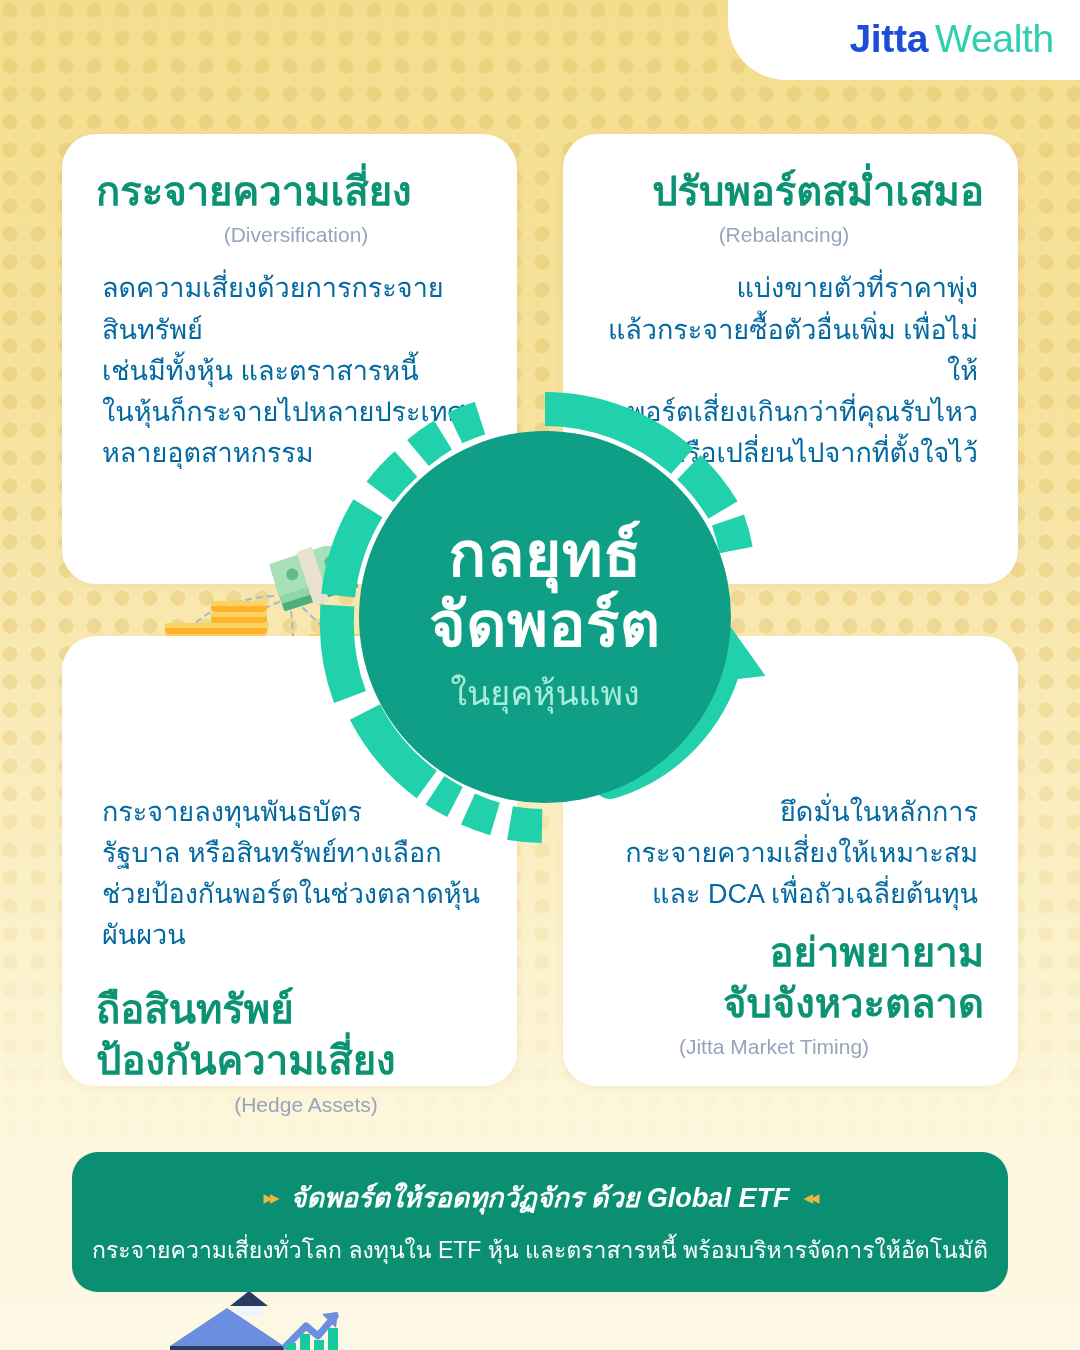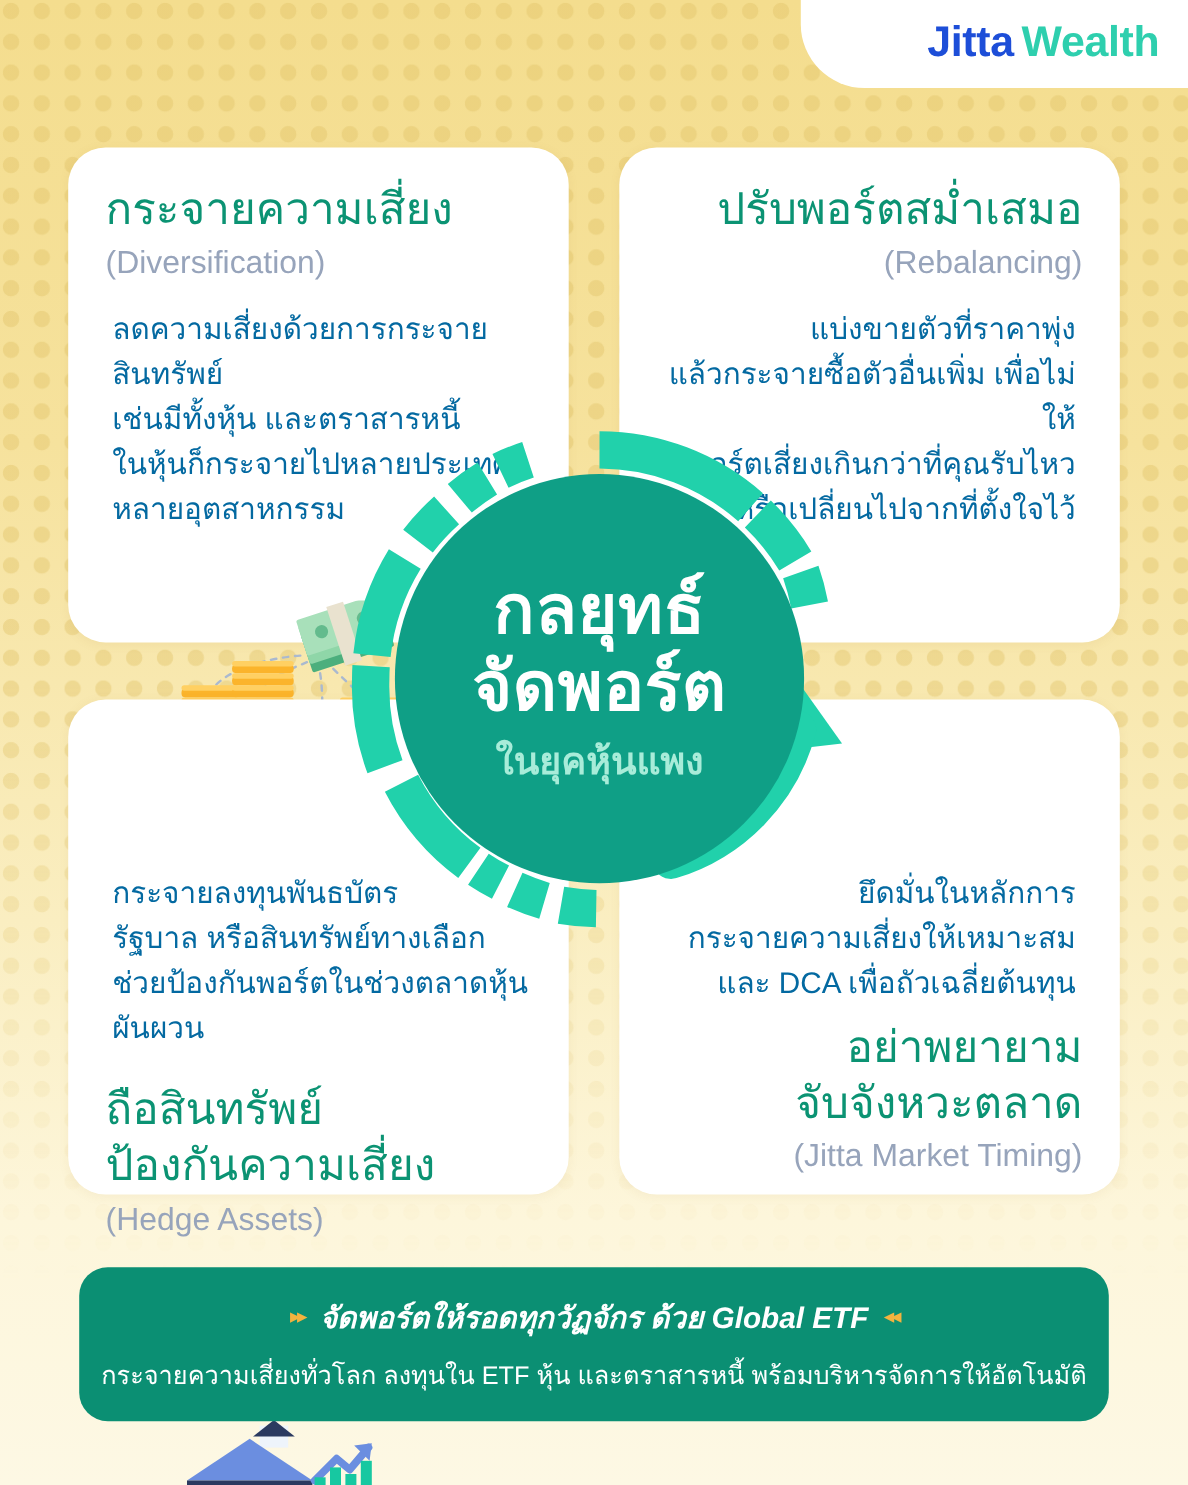--- a/index.html
+++ b/index.html
@@ -27,37 +27,37 @@
   .header-plate{
     position:absolute;right:0;top:0;width:352px;height:80px;
     background:#ffffff;border-bottom-left-radius:58px;
   }
   .logo{
     position:absolute;right:26px;top:14px;
     font-size:39px;letter-spacing:-.3px;white-space:nowrap;
     line-height:50px;
   }
   .logo .b{font-weight:bold;color:#1d4ed8;}
-  .logo .l{font-weight:700;color:#2ecfae;margin-left:7px;}
+  .logo .l{font-weight:400;color:#2ecfae;margin-left:7px;}
 
   
   .card{
     position:absolute;background:#ffffff;border-radius:34px;
     box-shadow:0 2px 10px rgba(150,120,40,.07);
   }
   #card-tl{left:62px;top:134px;width:455px;height:450px;}
   #card-tr{left:563px;top:134px;width:455px;height:450px;}
   #card-bl{left:62px;top:636px;width:455px;height:450px;}
   #card-br{left:563px;top:636px;width:455px;height:450px;}
 
   .c-title{
-    font-size:40px;font-weight:normal;color:#0b9373;line-height:1.28;margin:0;
+    font-size:40px;font-weight:bold;color:#0b9373;line-height:1.28;margin:0;
   }
   .c-sub{
-    font-size:29px;color:#97a4bb;margin:4px 0 0 0;line-height:1.3;
+    font-size:21px;color:#97a4bb;margin:4px 0 0 0;line-height:1.3;text-align:center;
   }
   .c-body{
     font-size:27px;color:#0369a1;line-height:1.52;margin:6px;
   }
 
   .tl-text{position:absolute;left:34px;top:32px;width:400px;}
   .tl-text .c-body{margin-top:20px;}
 
   .tr-text{position:absolute;right:34px;top:32px;width:400px;text-align:right;}
   .tr-text .c-body{margin-top:20px;}
@@ -78,21 +78,21 @@
   .wheel-core{
     position:absolute;left:49px;top:49px;width:372px;height:372px;
     border-radius:50%;background:#0f9f86;
     display:flex;flex-direction:column;align-items:center;justify-content:center;
   }
   .wheel-t1{
     font-size:62px;font-weight:bold;color:#ffffff;line-height:1.12;text-align:center;
     letter-spacing:.5px;
   }
   .wheel-t2{
-    font-size:34px;font-weight:bold;color:#a8ecd9;line-height:1.2;text-align:left;
+    font-size:34px;font-weight:normal;color:#a8ecd9;line-height:1.2;text-align:left;
     margin-top:14px;
   }
 
   
   .banner{
     position:absolute;left:72px;top:1152px;width:936px;height:140px;
     background:#0b8f73;border-radius:26px;
     display:flex;flex-direction:column;align-items:center;justify-content:center;
   }
   .banner-l1{

